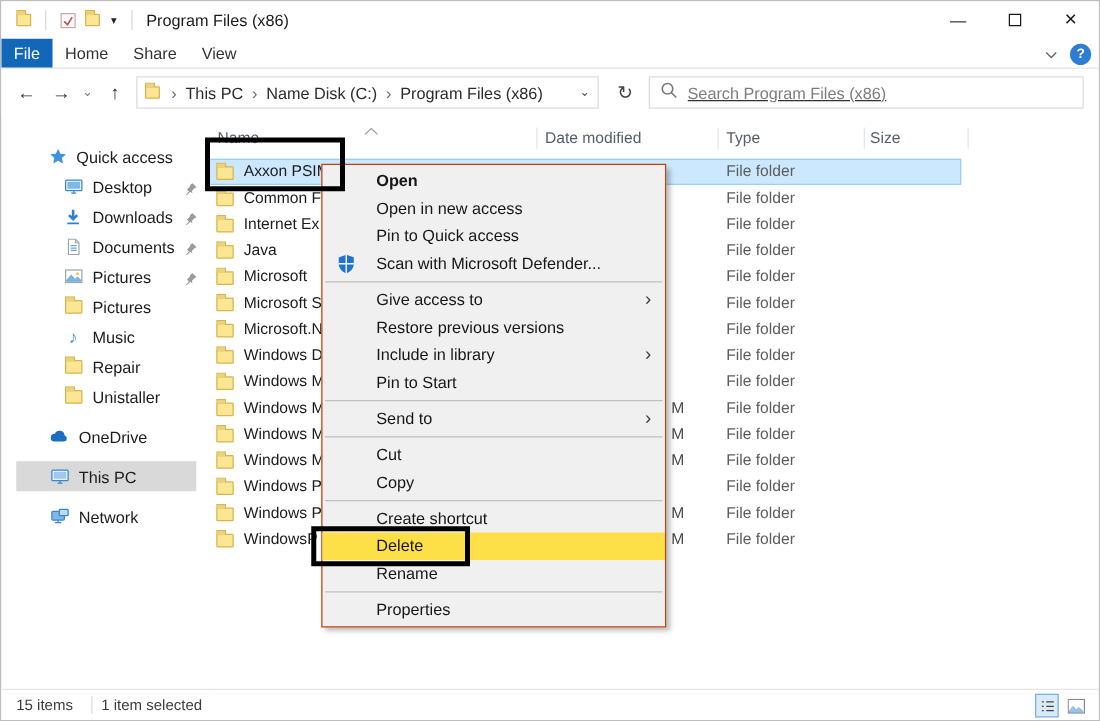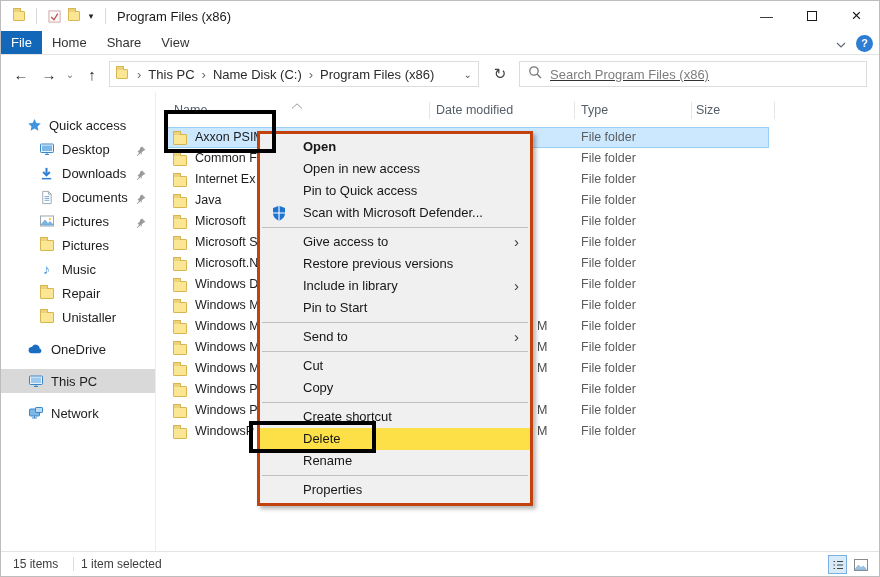--- a/index.html
+++ b/index.html
@@ -34,21 +34,21 @@
   .navbtn { position:absolute; top:0; height:36px; display:flex; align-items:center; justify-content:center; color:#2b2b2b; font-size:15px; }
   .addrbox { position:absolute; left:108px; top:5px; width:370px; height:26px; border:1px solid #dcdcdc; display:flex; align-items:center; padding:0 6px; font-size:13px; color:#2b2b2b; background:#fff; }
   .crumb-sep { color:#6a6a6a; margin:0 7px; font-size:13px; }
   .addr-drop { margin-left:auto; color:#555; font-size:10px; }
   .refreshbtn { position:absolute; left:486px; top:5px; width:26px; height:26px; display:flex; align-items:center; justify-content:center; color:#444; font-size:15px; }
   .searchbox { position:absolute; left:518px; top:5px; width:348px; height:26px; border:1px solid #dcdcdc; display:flex; align-items:center; padding:0 8px; background:#fff; }
   .search-input { border:none; outline:none; flex:1; font-size:13px; color:#333; margin-left:8px; background:transparent;text-decoration:underline; }
   .search-input::placeholder { color:#7d7d7d; }
 
   
-  .sidebar { position:absolute; left:0; top:91px; width:155px; bottom:25px; background:#fff; border-right:1px solid #ededed; padding-top:21px; }
+  .sidebar { position:absolute; left:12px; top:91px; width:155px; bottom:25px; background:#fff; border-right:1px solid #ededed; padding-top:21px; }
   .side-item { position:relative; height:24px; display:flex; align-items:center; font-size:13px; color:#1d1d1d; }
   .side-item.lvl0 { padding-left:26px; }
   .side-item.lvl1 { padding-left:37px; }
   .side-item.mt { margin-top:8px; }
   .side-item.selected { background:#d9d9d9; }
   .si-ic { width:17px; height:17px; display:flex; align-items:center; justify-content:center; margin-right:7px; flex:none; }
   .pin { position:absolute; right:9px; top:7px; }
   .music-glyph { color:#3f94e0; font-size:14px; }
   .star-wrap { margin-right:7px; flex:none; display:flex; }
 
@@ -61,21 +61,21 @@
   .rows { position:absolute; top:35px; left:0; right:0; }
   .frow { position:relative; height:21px; }
   .band { position:absolute; left:7px; width:605px; top:0; bottom:0; }
   .frow.selected .band { background:#cce8ff; border:1px solid #9bd0f5; }
   .fic { position:absolute; left:16px; top:4px; }
   .fn { position:absolute; left:38px; line-height:21px; font-size:12.5px; color:#1c1c1c; white-space:nowrap; }
   .fd { position:absolute; left:380px; line-height:21px; font-size:12.5px; color:#4a4a4a; }
   .ft { position:absolute; left:424px; line-height:21px; font-size:12.5px; color:#5d5d5d; }
 
   
-  .menu { position:absolute; left:256px; top:130px; width:276px; background:#f0f0f0; border:3px solid #c2410c; box-shadow:3px 3px 4px rgba(0,0,0,0.28); padding:2px 0; z-index:20; }
+  .menu { position:absolute; left:256px; top:130px; width:276px; background:#f0f0f0; border:1px solid #c2410c; box-shadow:3px 3px 4px rgba(0,0,0,0.28); padding:2px 0; z-index:20; }
   .mi { position:relative; height:22px; line-height:22px; padding-left:43px; font-size:13px; color:#161616; white-space:nowrap; }
   .mi.bold { font-weight:bold; }
   .mi.hl { background:#fde047; }
   .mi .arrow { position:absolute; right:11px; top:0; font-size:15px; color:#3c3c3c; }
   .mi .mic { position:absolute; left:11px; top:3px; }
   .msep { height:1px; background:#c0c0c0; margin:3px 2px; }
 
   
   .ann { position:absolute; border:4px solid #000; z-index:30; pointer-events:none; }
 

